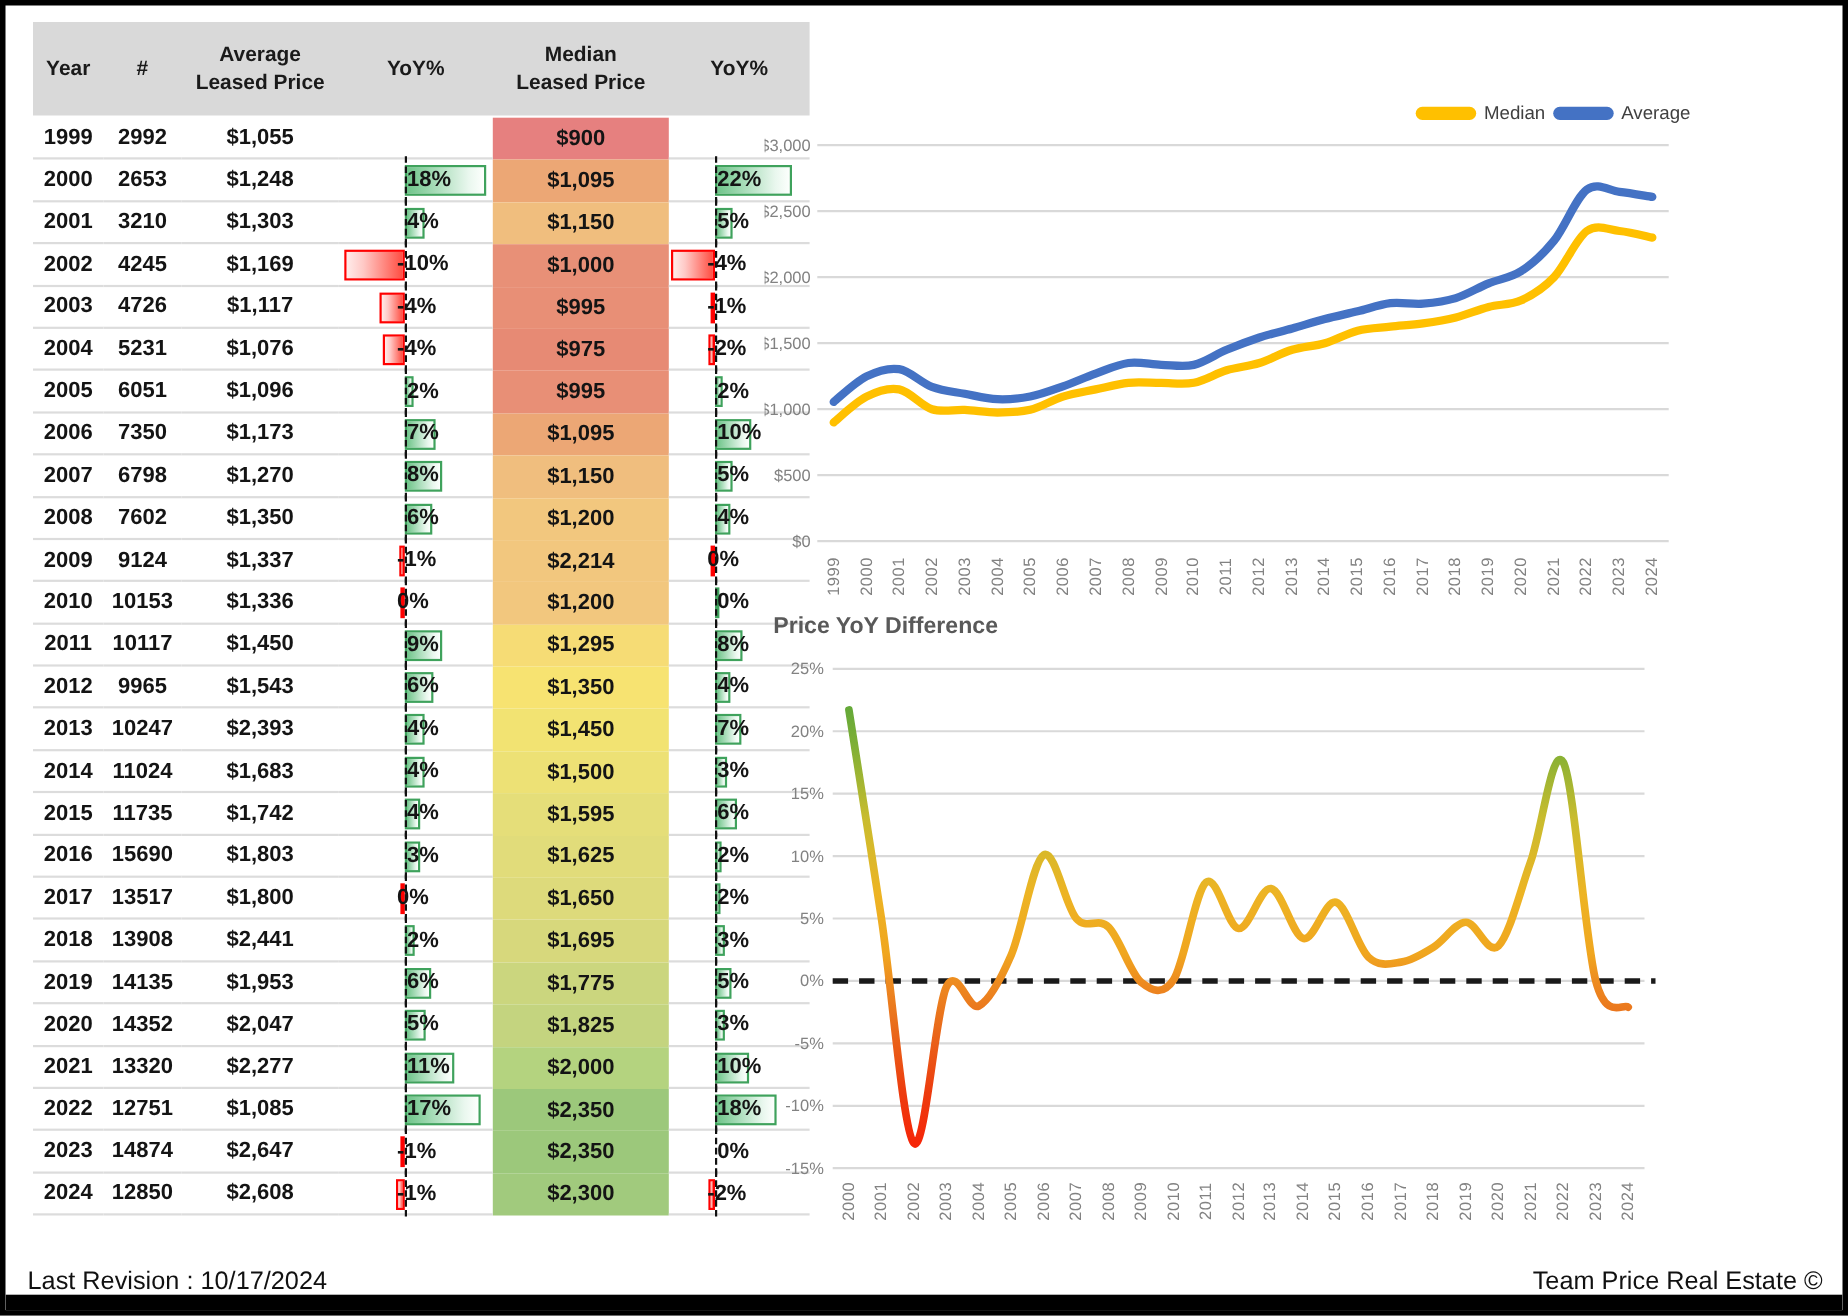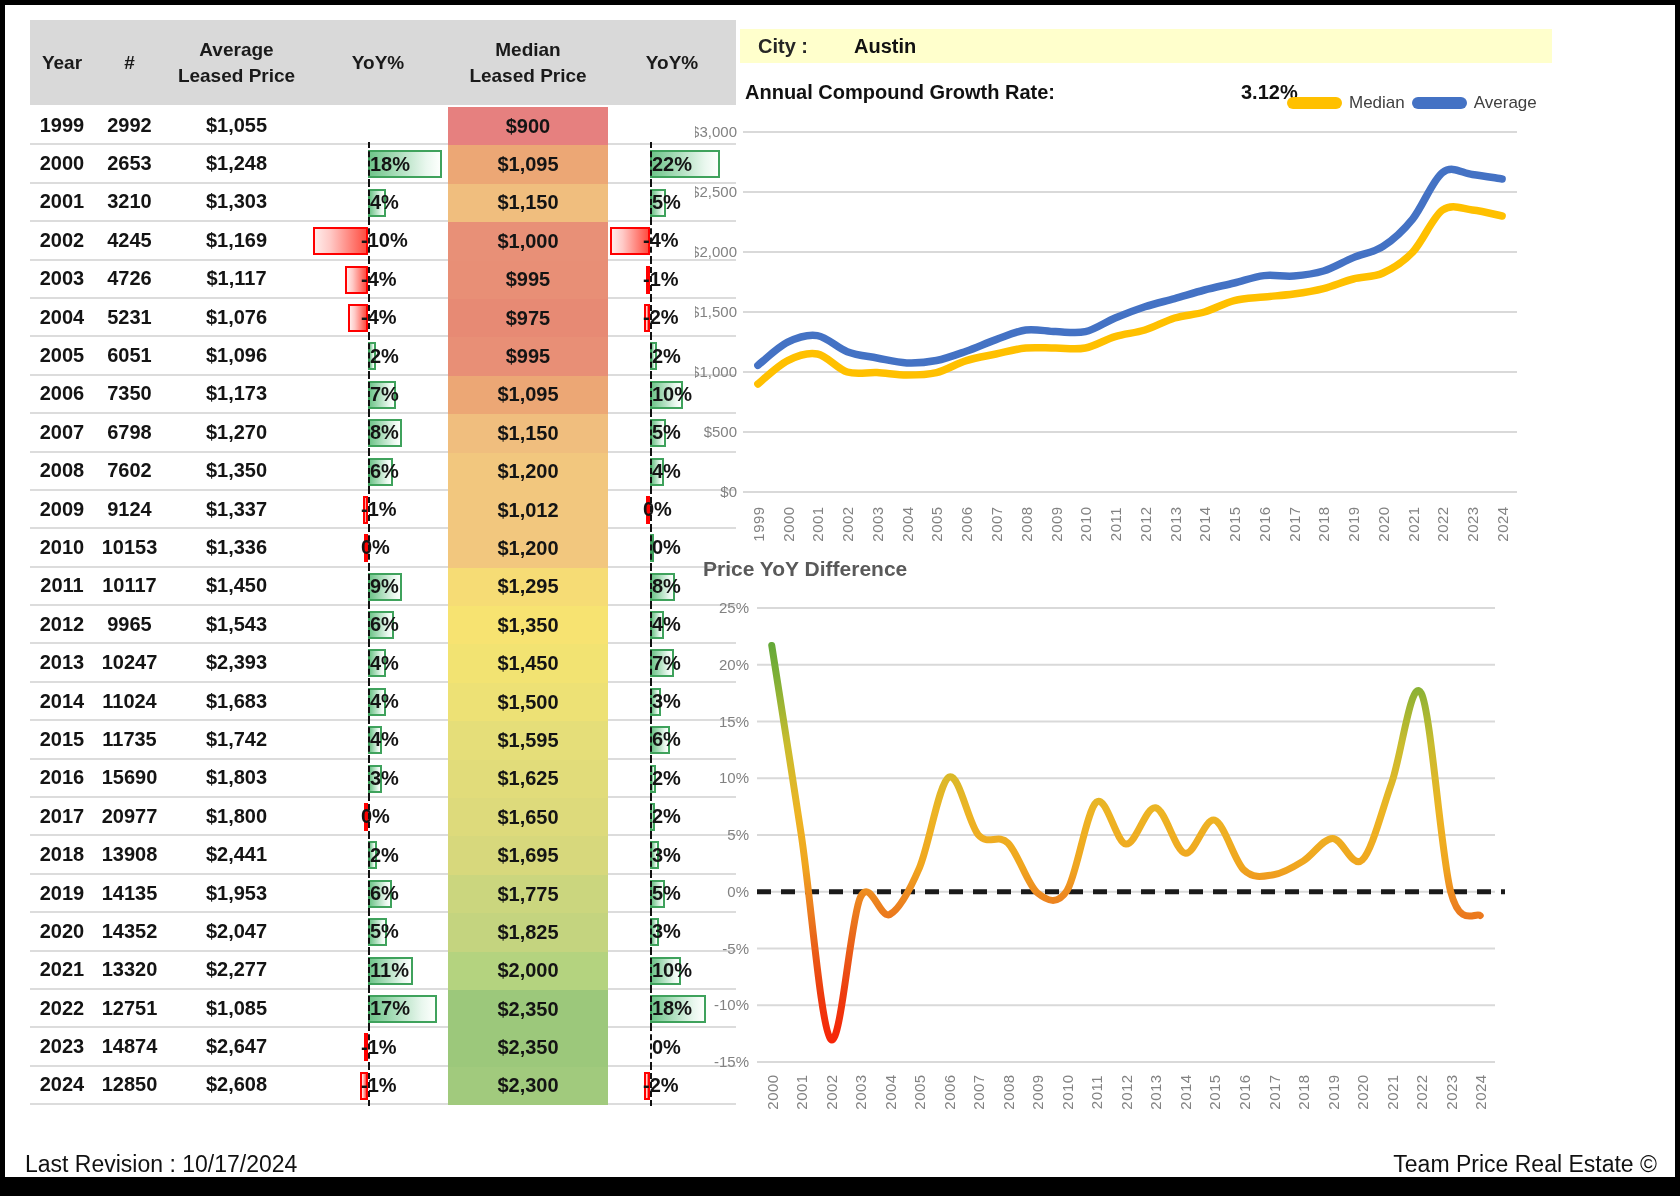--- a/index.html
+++ b/index.html
@@ -231,21 +231,21 @@
         </div>
         <div class="trow">
           <div class="td c-year">2009</div>
           <div class="td c-count">9124</div>
           <div class="td c-avg">$1,337</div>
           <div class="td c-yoy1">
             <div class="axis-line" style="left: 60px;"></div>
             <div class="yoy-bar bar-neg" style="width: 5.33981px; left: 54.6602px;"></div>
             <span class="yoy-text" style="left: 53px;">-1%</span>
           </div>
-          <div class="td c-med" style="background: rgb(242, 199, 126);">$1,012</div>
+          <div class="td c-med" style="background: rgb(242, 199, 126);">$2,214</div>
           <div class="td c-yoy2">
             <div class="axis-line" style="left: 42px;"></div>
             <div class="yoy-bar bar-neg" style="width: 4px; left: 38px;"></div>
             <span class="yoy-text" style="left: 35px;">0%</span>
           </div>
         </div>
         <div class="trow">
           <div class="td c-year">2010</div>
           <div class="td c-count">10153</div>
           <div class="td c-avg">$1,336</div>
@@ -352,21 +352,21 @@
           </div>
           <div class="td c-med" style="background: rgb(225, 220, 122);">$1,625</div>
           <div class="td c-yoy2">
             <div class="axis-line" style="left: 42px;"></div>
             <div class="yoy-bar bar-pos" style="width: 6.12903px; left: 42px;"></div>
             <span class="yoy-text" style="left: 44px;">2%</span>
           </div>
         </div>
         <div class="trow">
           <div class="td c-year">2017</div>
-          <div class="td c-count">20977</div>
+          <div class="td c-count">13517</div>
           <div class="td c-avg">$1,800</div>
           <div class="td c-yoy1">
             <div class="axis-line" style="left: 60px;"></div>
             <div class="yoy-bar bar-neg" style="width: 4px; left: 56px;"></div>
             <span class="yoy-text" style="left: 53px;">0%</span>
           </div>
           <div class="td c-med" style="background: rgb(221, 218, 123);">$1,650</div>
           <div class="td c-yoy2">
             <div class="axis-line" style="left: 42px;"></div>
             <div class="yoy-bar bar-pos" style="width: 4.83871px; left: 42px;"></div>
@@ -480,29 +480,21 @@
           <div class="td c-med" style="background: rgb(161, 202, 125);">$2,300</div>
           <div class="td c-yoy2">
             <div class="axis-line" style="left: 42px;"></div>
             <div class="yoy-bar bar-neg" style="width: 6.46154px; left: 35.5385px;"></div>
             <span class="yoy-text" style="left: 35px;">-2%</span>
           </div>
         </div>
       </div>
   </div>
 
-  <div id="city-banner">
-    <span>City :</span>
-    <span id="city-value">Austin</span>
-  </div>
-
-  <div id="acgr">
-    <span>Annual Compound Growth Rate:</span>
-    <span id="acgr-value">3.12%</span>
-  </div>
+
 
   <div id="legend">
     <span class="pill" id="pill-median" style="background: rgb(255, 192, 0);"></span>
     <span class="legend-label">Median</span>
     <span class="pill" id="pill-average" style="background: rgb(68, 114, 196);"></span>
     <span class="legend-label">Average</span>
   </div>
 
   <svg id="top-chart" class="chart-svg" width="830" height="430">
       <line x1="48" y1="15" x2="822" y2="15" stroke="#d9d9d9" stroke-width="2"></line>

